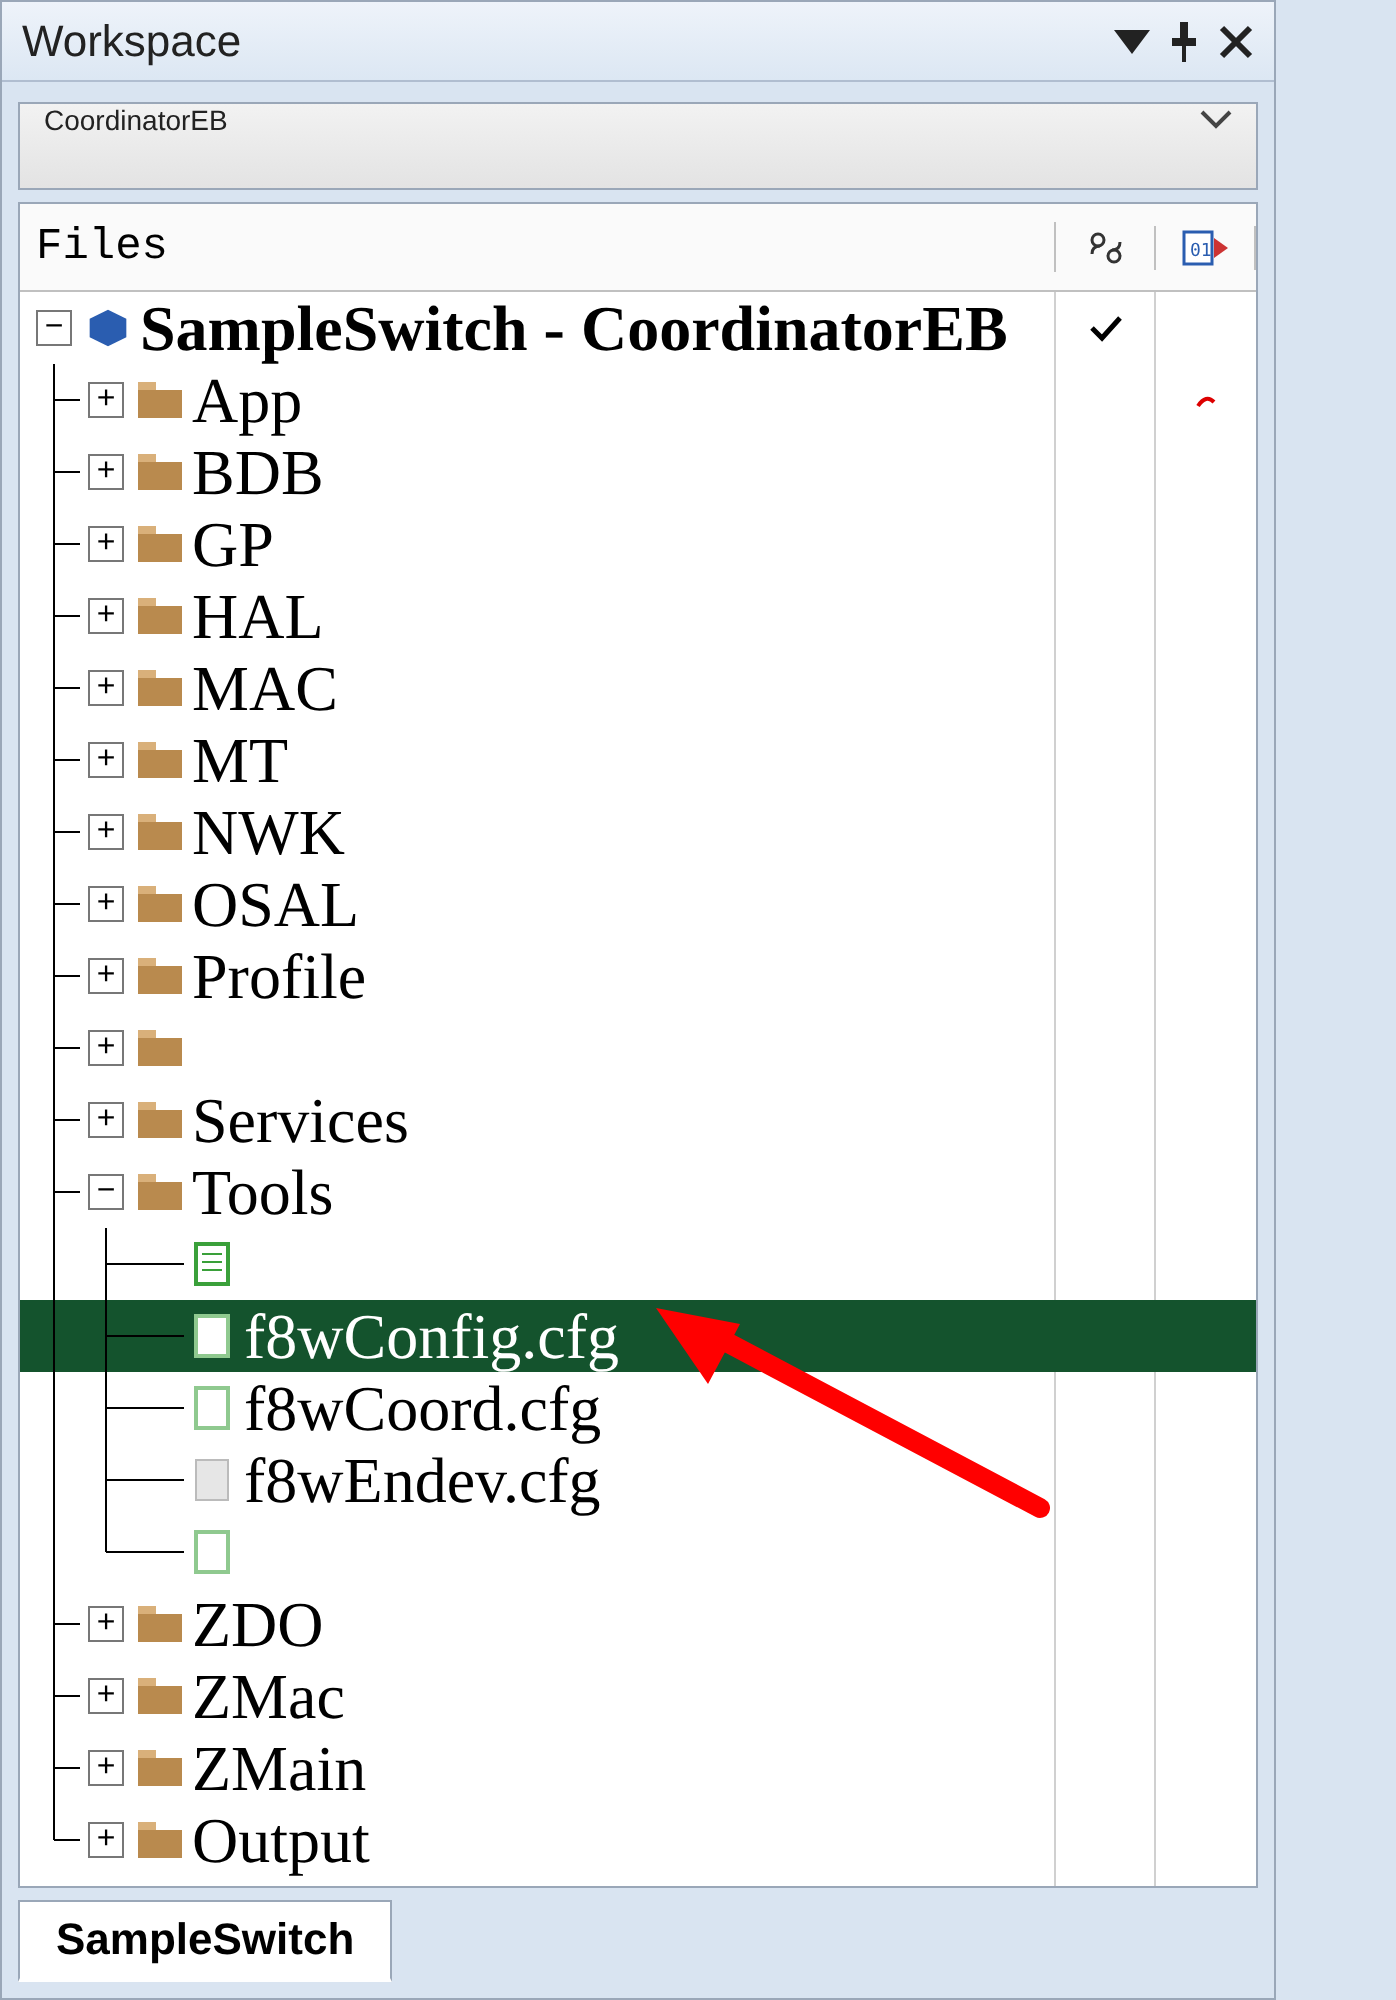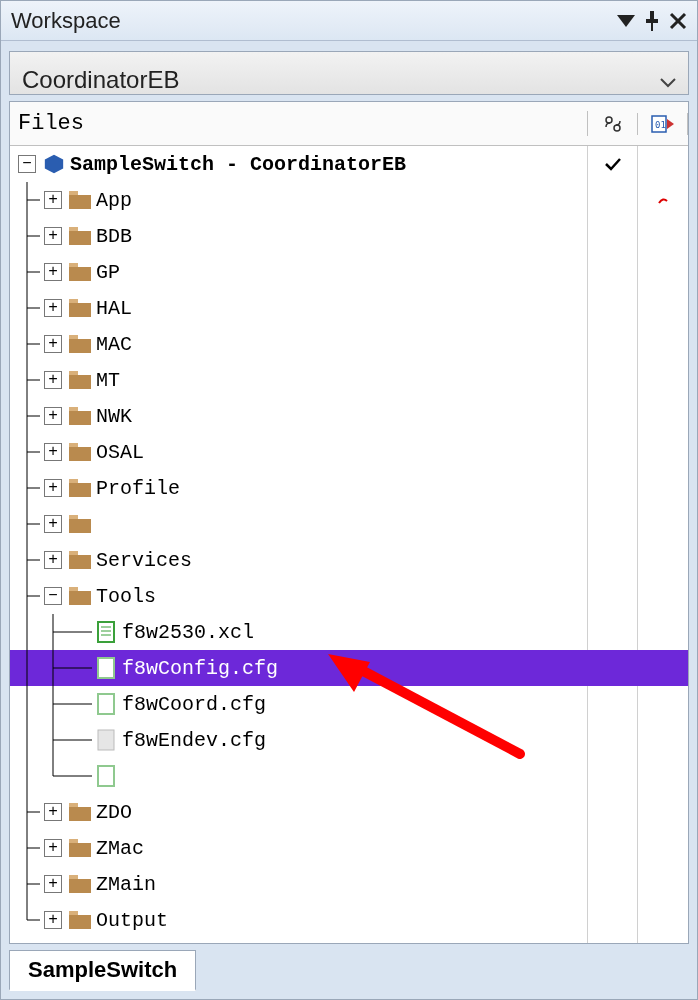--- a/index.html
+++ b/index.html
@@ -6,21 +6,21 @@
   html, body { margin: 0; padding: 0; }
   body {
     width: 698px;
     height: 1000px;
     background: #d9e4f1;
     font-family: "Segoe UI", Tahoma, sans-serif;
     font-size: 20px;
     overflow: hidden;
   }
   .panel {
-    width: 698px;
+    width: 638px;
     height: 1000px;
     border: 1px solid #9aa7b8;
     display: flex;
     flex-direction: column;
   }
   .titlebar {
     height: 40px;
     background: linear-gradient(#eef3fa, #dce7f3);
     border-bottom: 1px solid #b0bdd0;
     display: flex;
@@ -30,23 +30,23 @@
     color: #222;
   }
   .titlebar .title-actions { margin-left: auto; display: flex; gap: 8px; align-items: center; }
   .titlebar .title-actions svg { display:block; }
   .dropdown {
     margin: 10px 8px 6px 8px;
     height: 44px;
     background: linear-gradient(#f2f2f2, #e3e3e3);
     border: 1px solid #9aa7b8;
     display: flex;
-    align-items: flex-end;
+    align-items: flex-start;
     padding: 0 12px;
-    font-size: 24px;
+    font-size: 14px;
     color: #222;
   }
   .dropdown .chev { margin-left: auto; }
   .listarea {
     flex: 1 1 auto;
     margin: 0 8px;
     background: #fff;
     border: 1px solid #9aa7b8;
     display: flex;
     flex-direction: column;
@@ -73,21 +73,21 @@
   .rows { flex: 1 1 auto; position: relative; }
   .row {
     display: flex;
     align-items: center;
     height: 36px;
     font-family: "Courier New", monospace;
     font-size: 24px;
     color: #000;
     white-space: nowrap;
   }
-  .row.selected { background: #6d28d9; color: #fff; }
+  .row.selected { background: #14532d; color: #fff; }
   .row.selected .fname { color: #fff; }
   .row .maincell { flex: 1 1 auto; display: flex; align-items: center; height: 100%; padding-left: 4px; }
   .row .sidecell { width: 50px; border-left: 0 solid transparent; display:flex; align-items:center; justify-content:center; height:100%; }
   .colline-right { position:absolute; top:44px; bottom:0; width:1px; background:#d0d0d0; }
   .colline1 { right: 100px; }
   .colline2 { right: 50px; }
   
   .tc { display:inline-flex; width:26px; height:36px; align-items:center; justify-content:center; position:relative; }
   .tc svg { display:block; }
   .expander {
@@ -103,21 +103,21 @@
   .icon-folder svg rect.body { fill:#b98a4e; }
   .icon-folder svg rect.tab  { fill:#d9b07a; }
   .icon-doc svg rect.page { fill:#fff; stroke:#888; stroke-width:1; }
   .icon-doc.xcl svg rect.page { fill:#fff; stroke:#3aa03a; stroke-width:2; }
   .icon-doc.cfg svg rect.page { fill:#fff; stroke:#8fc98f; stroke-width:2; }
   .icon-doc.grey svg rect.page { fill:#e6e6e6; stroke:#bbb; stroke-width:1; }
   .icon-hex {
     width:22px; height:22px;
     transform: rotate(0deg);
   }
-  .fname { font-family:Liberation Mono, monospace; font-size:20px; }
+  .fname { font-family:Liberation Serif, serif; font-size:32px; }
   .bold { font-weight:700; }
   .footer {
     margin: 6px 8px 8px 8px;
     display:flex;
     font-weight:bold;
   }
   .tab {
     background:#fff;
     border:1px solid #9aa7b8;
     border-bottom:2px solid #fff;
@@ -502,21 +502,20 @@
               </svg>
             </span>
             <span class="icon icon-doc xcl">
               <svg width="18" height="22" viewBox="0 0 18 22">
                 <rect class="page" x="1" y="1" width="16" height="20"></rect>
                 <line x1="4" y1="6" x2="14" y2="6" stroke="#3aa03a"></line>
                 <line x1="4" y1="10" x2="14" y2="10" stroke="#3aa03a"></line>
                 <line x1="4" y1="14" x2="14" y2="14" stroke="#3aa03a"></line>
               </svg>
             </span>
-            <span class="fname">f8w2530.xcl</span>
           </div>
           <div class="sidecell"></div>
           <div class="sidecell"></div>
         </div>
 
       <div class="row selected">
           <div class="maincell">
             <span class="tc">
               <svg width="26" height="36">
                 <line x1="13" y1="0" x2="13" y2="36" stroke="#000"></line>

